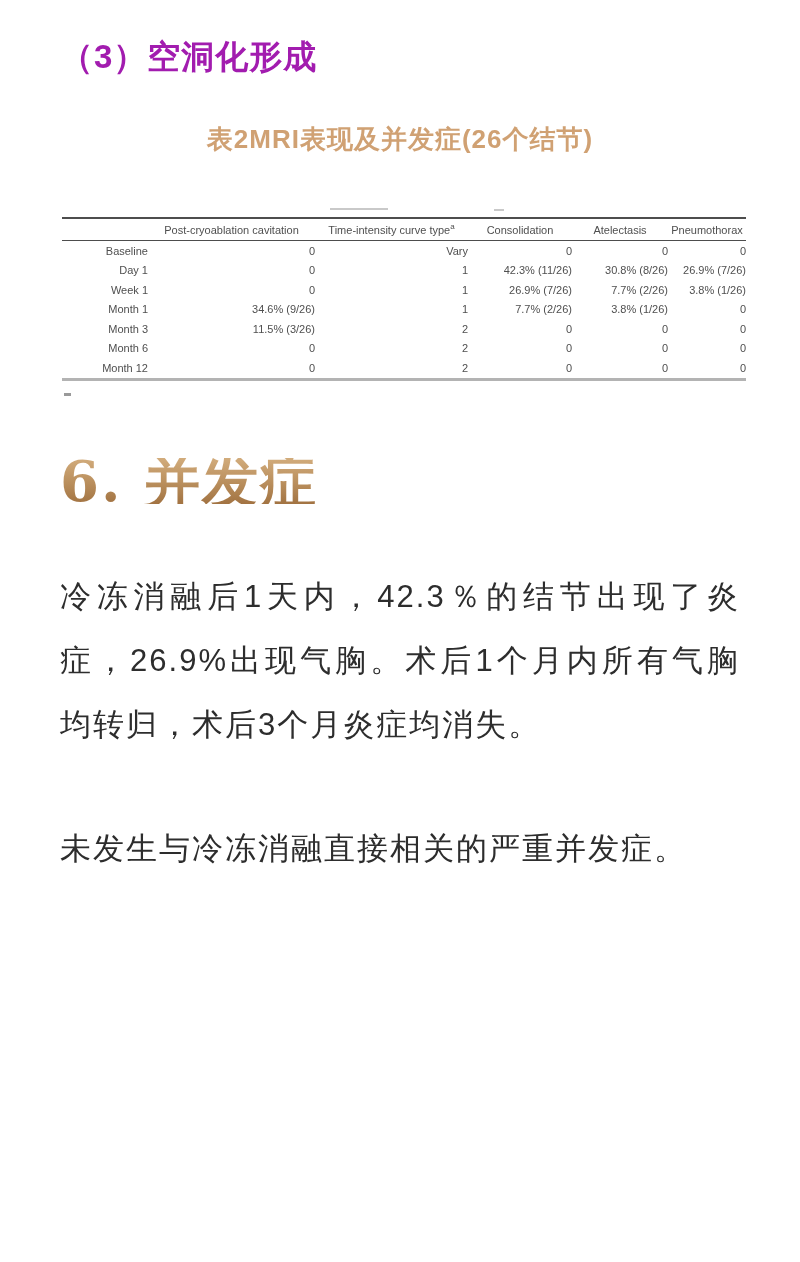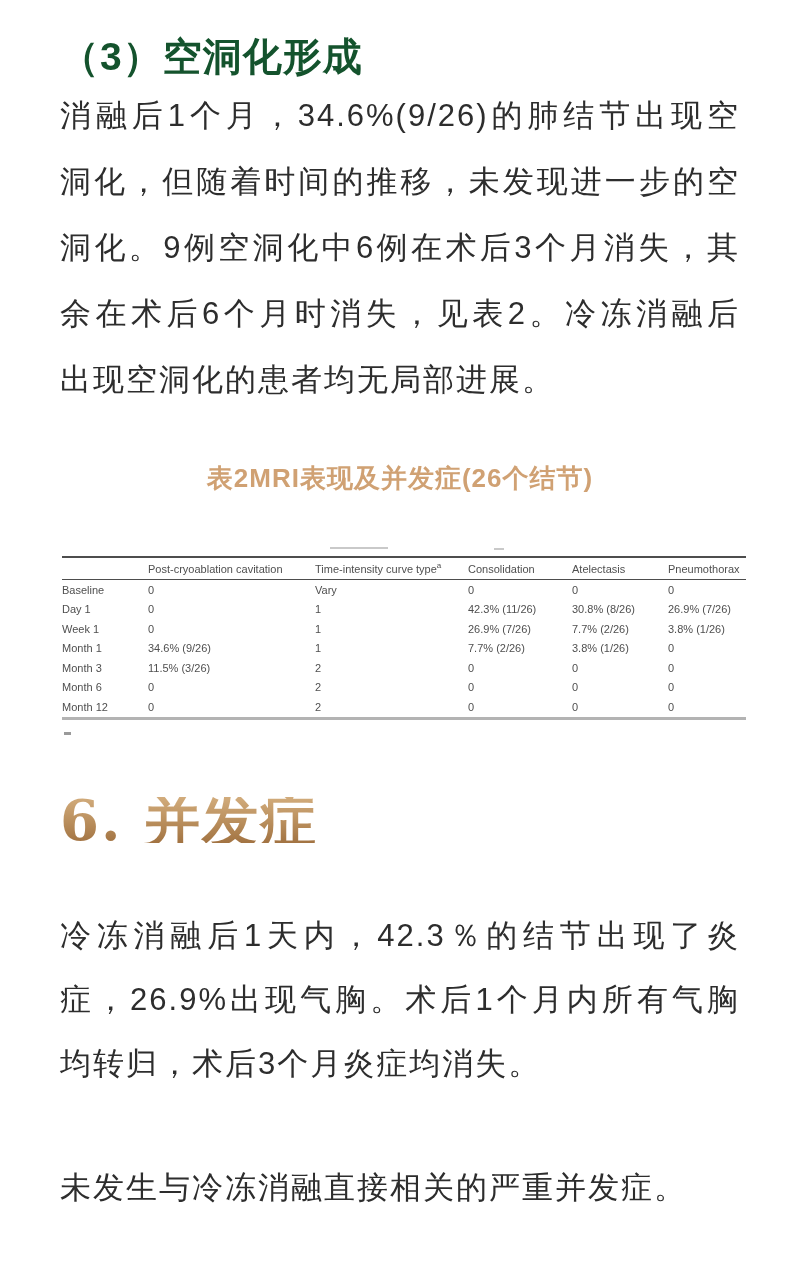--- a/index.html
+++ b/index.html
@@ -17,24 +17,24 @@
     width: 800px;
     min-height: 1262px;
     box-sizing: border-box;
     padding: 40px 60px 55px 60px;
     background: #ffffff;
     overflow: hidden;
   }
   
   .h-sub {
     margin: 0;
-    font-size: 39px;
+    font-size: 33px;
     line-height: 34px;
     font-weight: bold;
-    color: #14532d;
+    color: #a21caf;
     letter-spacing: 1px;
   }
   
   .para {
     margin: 9px 0 0 0;
     font-size: 31px;
     color: #2d2d2d;
   }
   .para .jline,
   .para .lline {
@@ -83,32 +83,32 @@
     border-collapse: collapse;
     table-layout: fixed;
     border-top: 2px solid #4d4d4d;
     border-bottom: 3px solid #b3b3b3;
     font-size: 11px;
     color: #4f4f4f;
   }
   table.data thead th {
     height: 21px;
     font-weight: normal;
-    text-align: left;
+    text-align: center;
     vertical-align: middle;
     border-bottom: 1px solid #4d4d4d;
     padding: 0;
     white-space: nowrap;
     overflow: hidden;
   }
   table.data tbody th,
   table.data tbody td {
     height: 19.5px;
     font-weight: normal;
-    text-align: left;
+    text-align: right;
     vertical-align: middle;
     padding: 0;
     white-space: nowrap;
     overflow: hidden;
   }
   table.data sup {
     font-size: 8px;
     line-height: 0;
   }
   .footnote-dash {
@@ -140,27 +140,20 @@
   .gap-60 { margin-top: 60px; }
 </style>
 </head>
 <body>
 
 <div class="page">
 
   
   <h2 class="h-sub">（3）空洞化形成</h2>
 
-  <div class="para">
-    <div class="jline">消融后1个月，34.6%(9/26)的肺结节出现空</div>
-    <div class="jline">洞化，但随着时间的推移，未发现进一步的空</div>
-    <div class="jline">洞化。9例空洞化中6例在术后3个月消失，其</div>
-    <div class="jline">余在术后6个月时消失，见表2。冷冻消融后</div>
-    <div class="lline">出现空洞化的患者均无局部进展。</div>
-  </div>
 
   
   <div class="tbl-caption">表2MRI表现及并发症(26个结节)</div>
 
   
   <div class="tbl-wrap">
     <div class="crop-dash d1"></div>
     <div class="crop-dash d2"></div>
 
     <table class="data">

